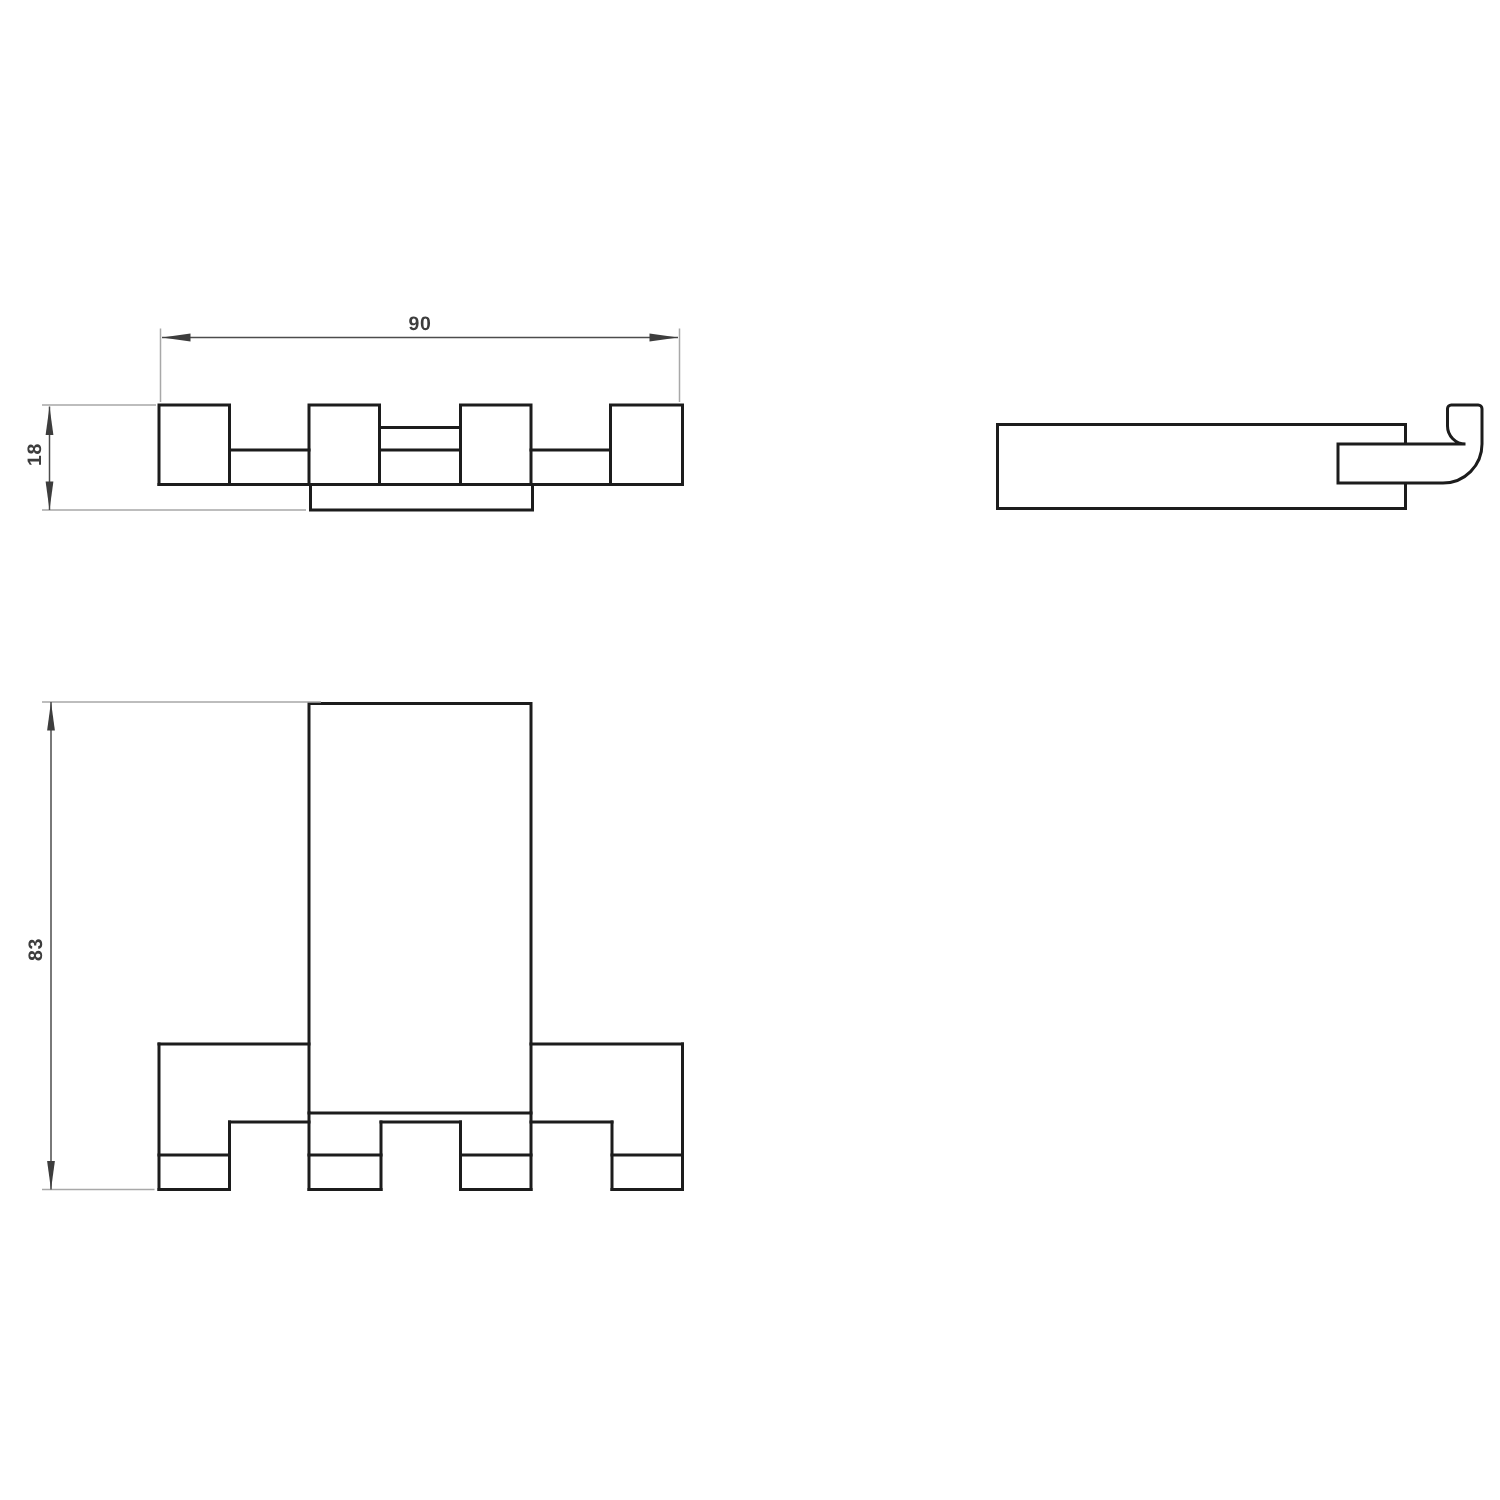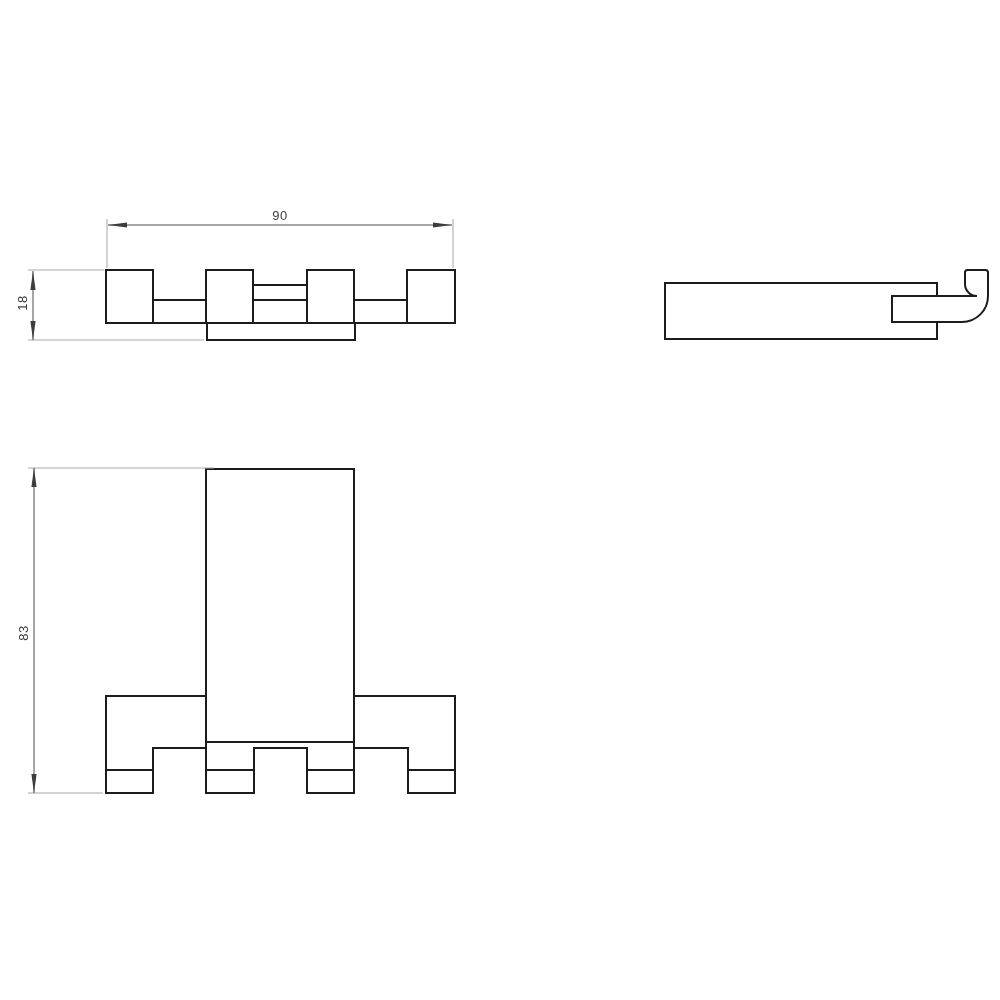--- a/index.html
+++ b/index.html
@@ -9,20 +9,21 @@
     width: 1000px;
     height: 1000px;
     overflow: hidden;
     font-family: "Liberation Sans", sans-serif;
   }
   .canvas-wrap {
     position: relative;
     width: 1000px;
     height: 848px;
     background: #ffffff;
+    font-weight: bold;
   }
   svg {
     display: block;
   }
   .outline {
     fill: none;
     stroke: #1c1c1c;
     stroke-width: 2;
     stroke-linecap: square;
     stroke-linejoin: miter;

